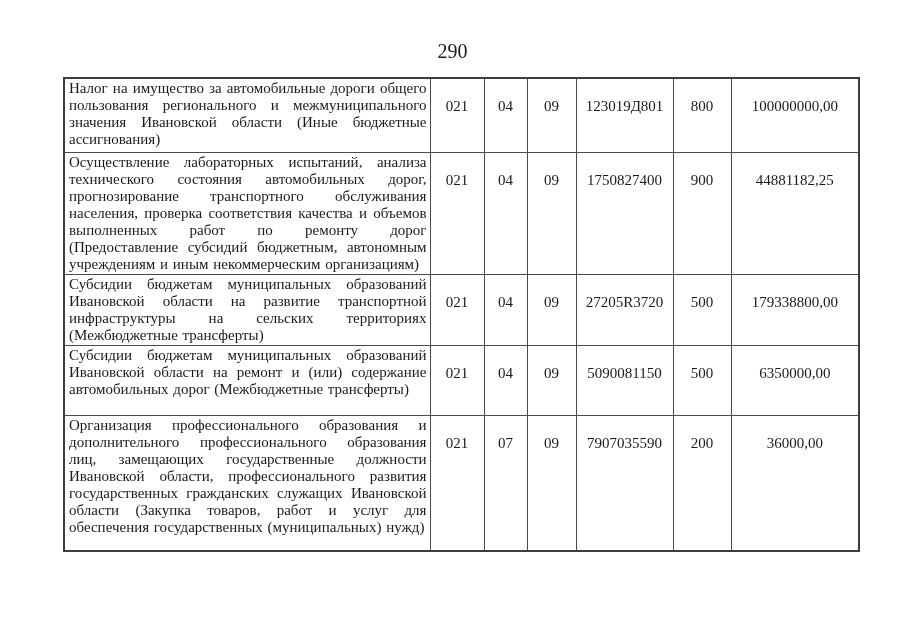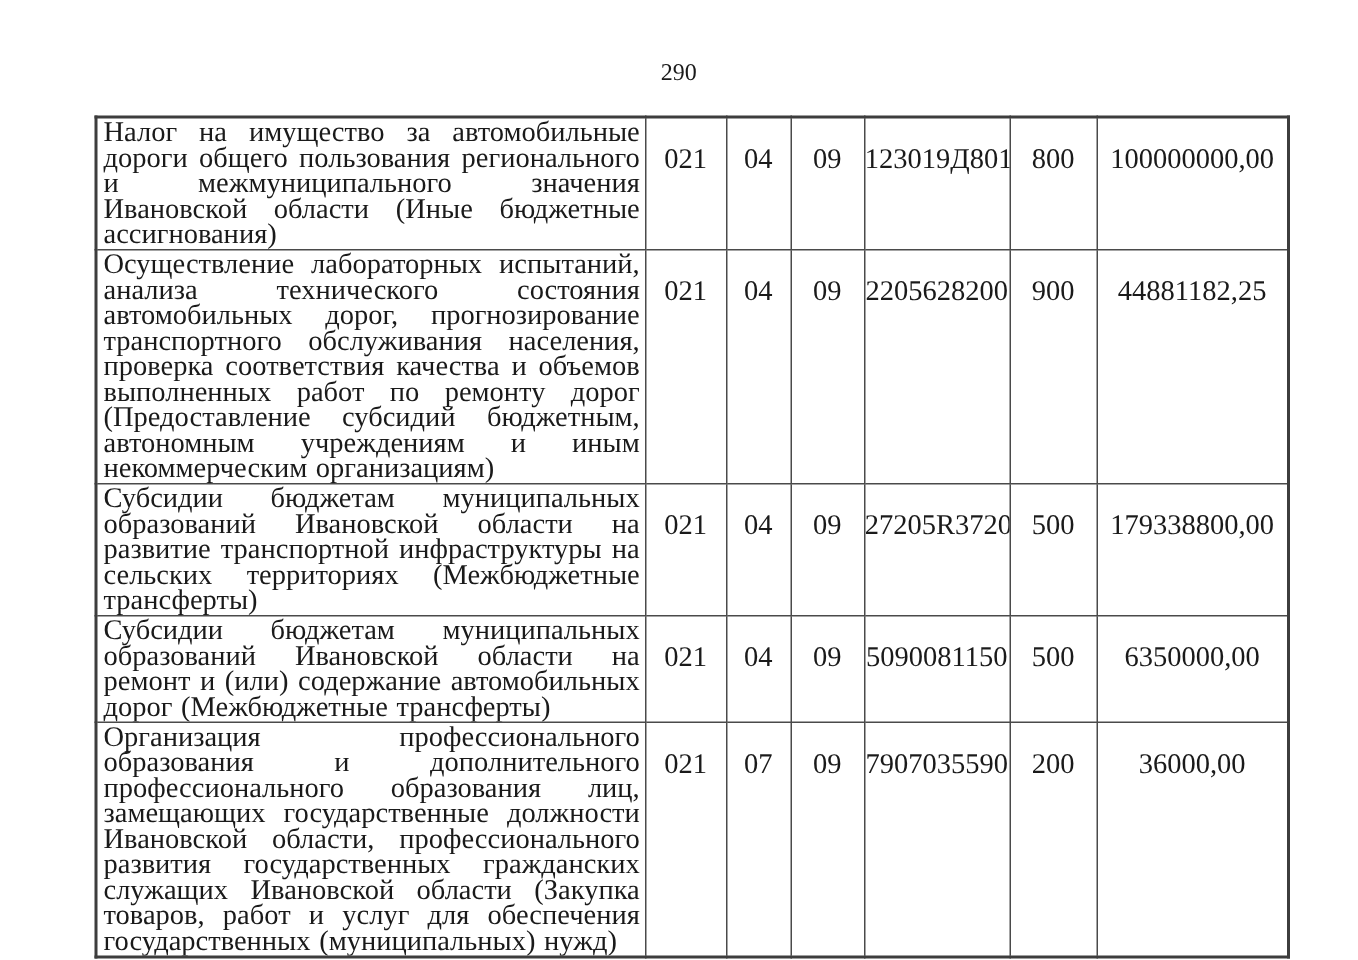--- a/index.html
+++ b/index.html
@@ -8,29 +8,29 @@
     background: #ffffff;
     font-family: "Liberation Serif", "DejaVu Serif", serif;
     color: #1a1a1a;
     overflow: hidden;
   }
   .page { position: relative; width: 905px; height: 640px; background: #fff; }
   .page-number {
     position: absolute;
     top: 40px; left: 0; width: 905px;
     text-align: center;
-    font-size: 16px;
+    font-size: 20px;
   }
   table.budget {
     position: absolute;
     left: 63px; top: 77px;
     width: 795px;
     border-collapse: collapse;
     table-layout: fixed;
-    font-size: 19px;
+    font-size: 15px;
     line-height: 17px;
     border: 2px solid #3d3d3d;
   }
   table.budget td {
     border: 1px solid #4a4a4a;
     vertical-align: top;
     overflow: hidden;
   }
   td.desc {
     padding: 1px 3px 1px 4px;
@@ -70,21 +70,21 @@
         <td class="num">09</td>
         <td class="num">123019Д801</td>
         <td class="num">800</td>
         <td class="num">100000000,00</td>
       </tr>
       <tr style="height:118px">
         <td class="desc">Осуществление лабораторных испытаний, анализа технического состояния автомобильных дорог, прогнозирование транспортного обслуживания населения, проверка соответствия качества и объемов выполненных работ по ремонту дорог (Предоставление субсидий бюджетным, автономным учреждениям и иным некоммерческим организациям)</td>
         <td class="num">021</td>
         <td class="num">04</td>
         <td class="num">09</td>
-        <td class="num">2205628200</td>
+        <td class="num">1750827400</td>
         <td class="num">900</td>
         <td class="num">44881182,25</td>
       </tr>
       <tr style="height:71px">
         <td class="desc">Субсидии бюджетам муниципальных образований Ивановской области на развитие транспортной инфраструктуры на сельских территориях (Межбюджетные трансферты)</td>
         <td class="num">021</td>
         <td class="num">04</td>
         <td class="num">09</td>
         <td class="num">27205R3720</td>
         <td class="num">500</td>

